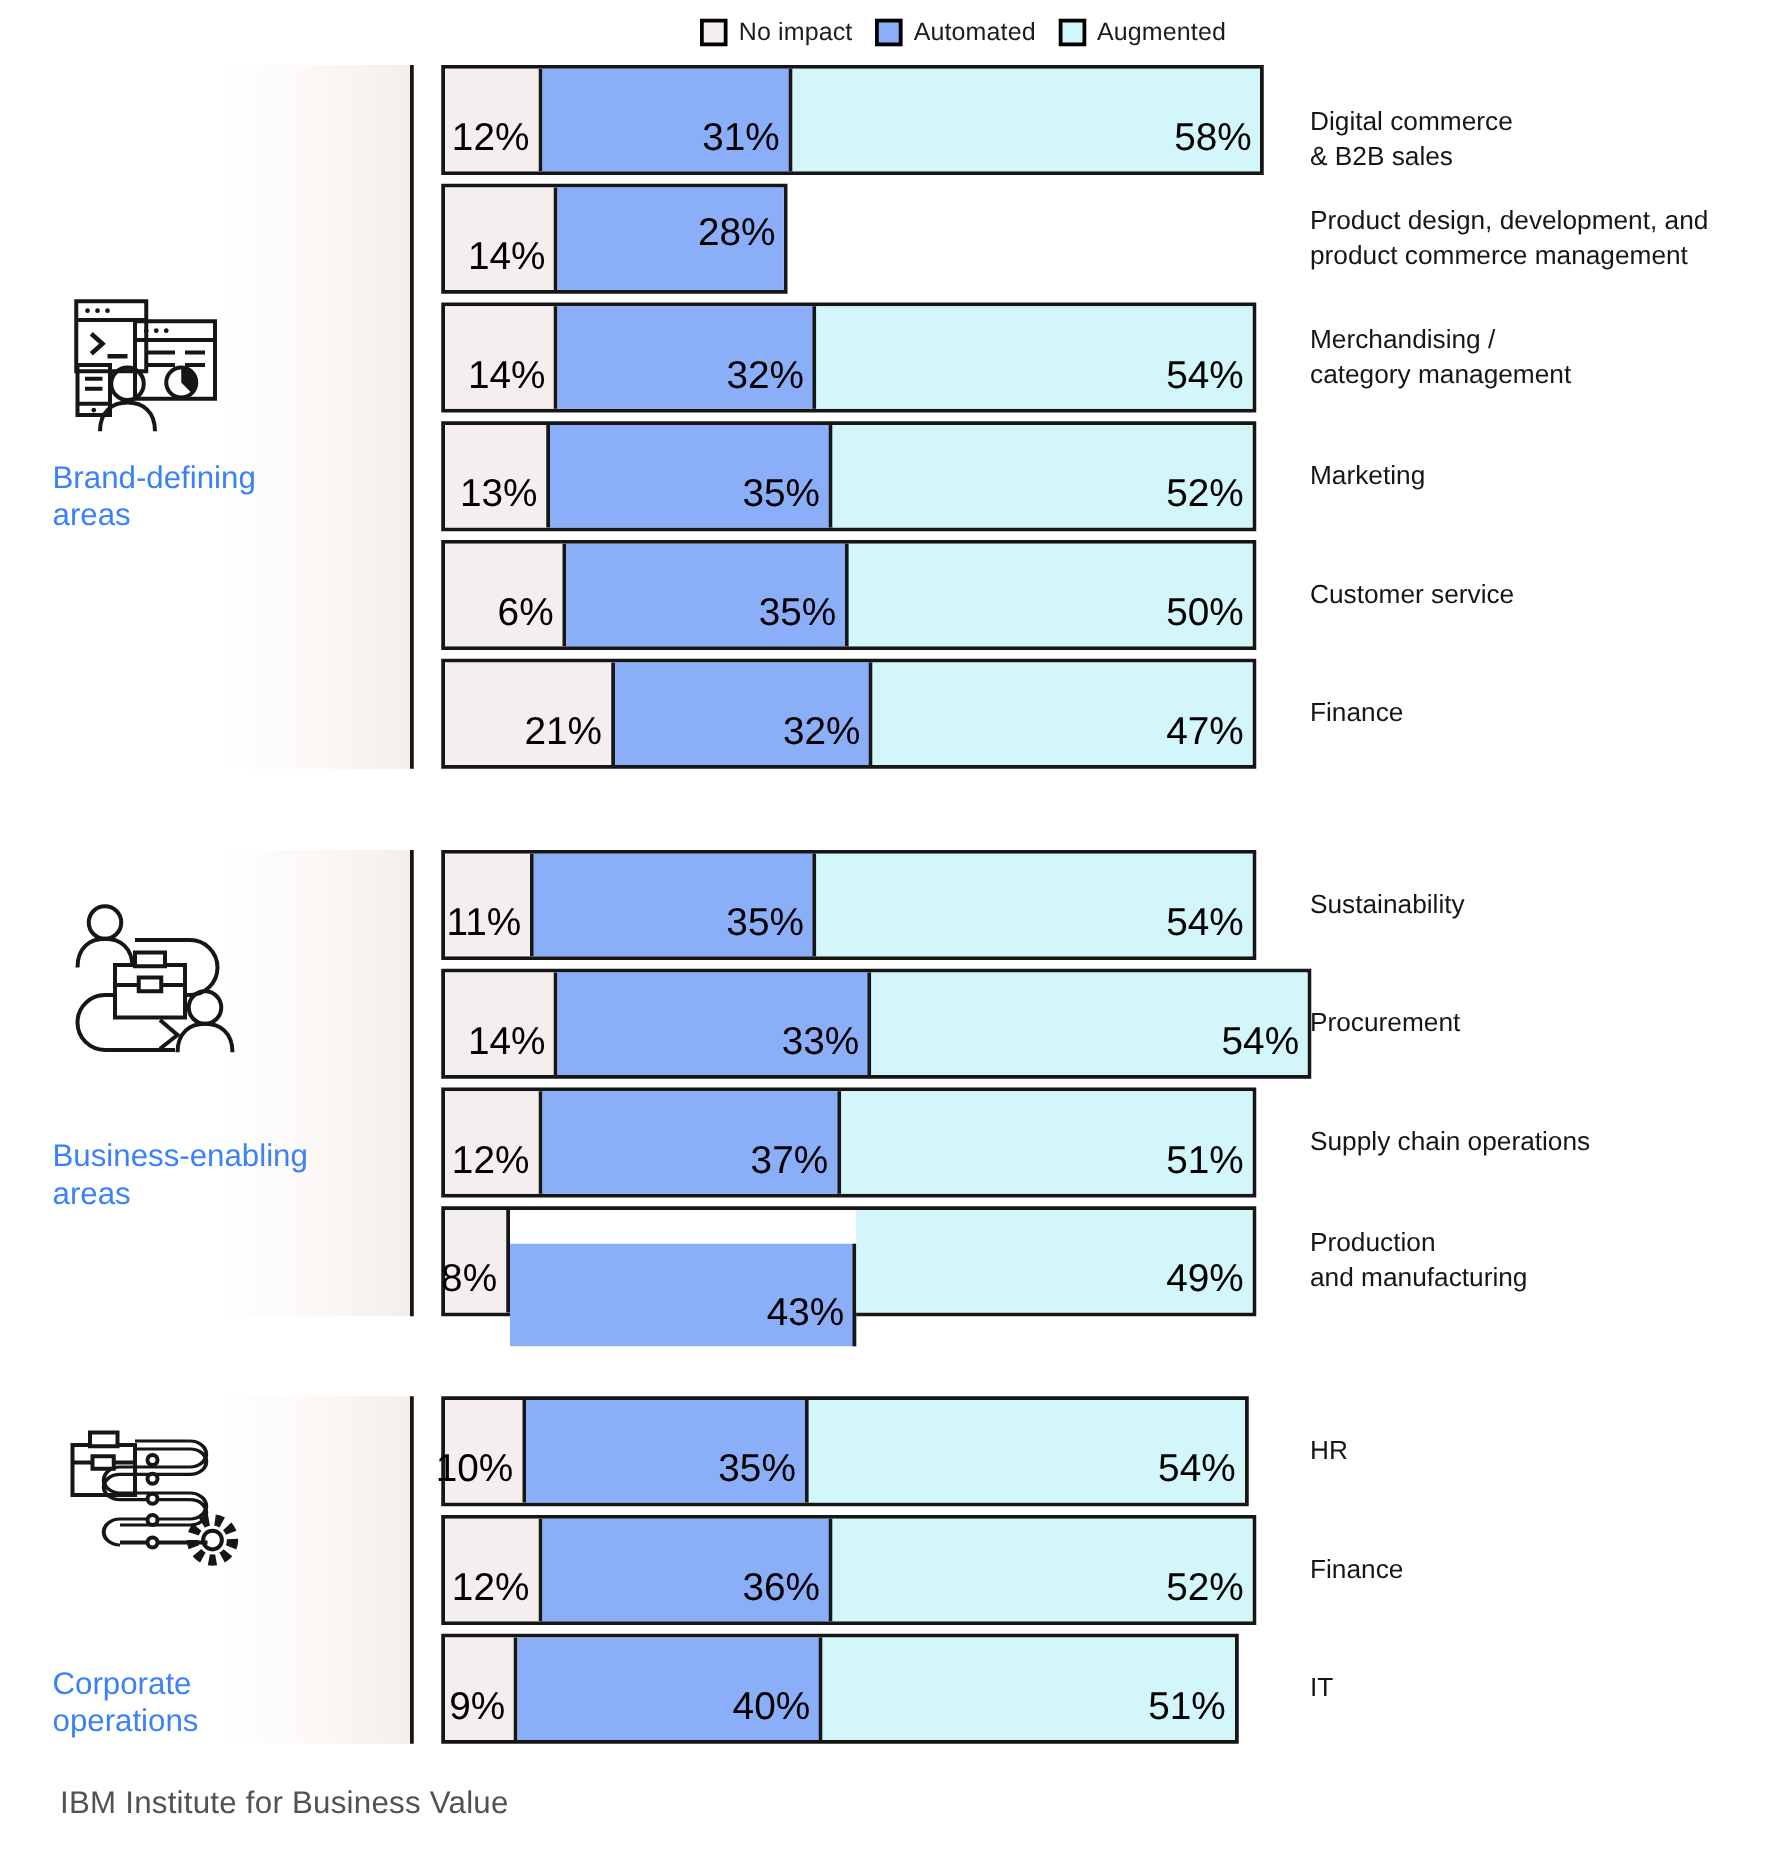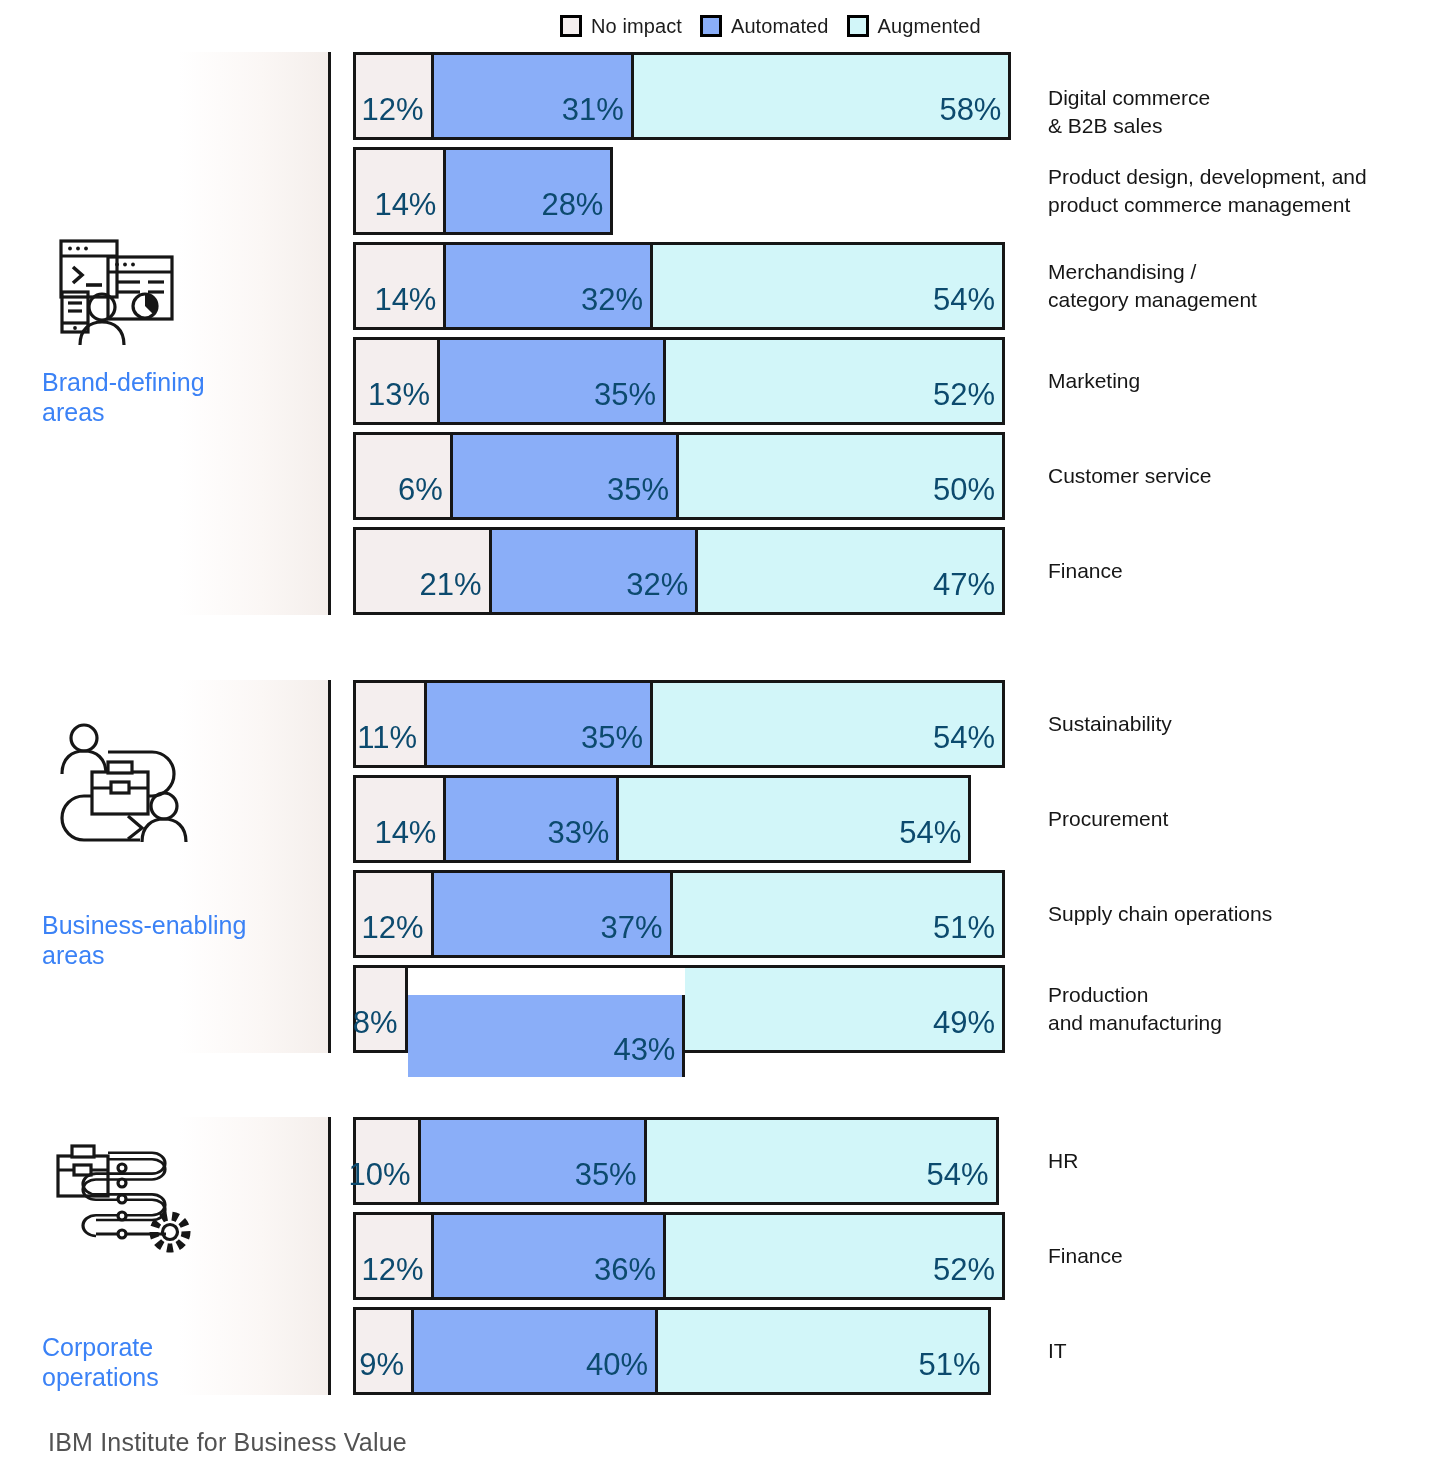--- a/index.html
+++ b/index.html
@@ -92,21 +92,21 @@
     position: relative;
     height: 100%;
     border-right: 3px solid #161616;
     display: flex;
     align-items: flex-end;
     justify-content: flex-end;
   }
   .seg:last-child { border-right: none; }
   .seg-label {
     font-size: 31px;
-    color: #0c4a6e;
+    color: #000000;
     line-height: 1;
     padding: 0 7px 12px 7px;
     white-space: nowrap;
   }
 
   .row-label {
     position: absolute;
     left: 1048px;
     font-size: 21px;
     line-height: 1.33;
@@ -192,21 +192,21 @@
           </div>
         </div>
       </div>
       <div class="row-label" style="top: 32px;">Digital commerce
 &amp; B2B sales</div>
       <div class="bar-row" style="top: 95px; left: 353px;">
         <div class="bar">
           <div class="seg" style="width: 90.44px; background: rgb(244, 238, 238);">
             <span class="seg-label">14%</span>
           </div>
-          <div class="seg" style="width: 164px; background: rgb(138, 174, 248);">
+          <div class="seg" style="width: 181px; background: rgb(138, 174, 248); align-items: center;">
             <span class="seg-label">28%</span>
           </div>
         </div>
       </div>
       <div class="row-label" style="top: 111px;">Product design, development, and
 product commerce management</div>
       <div class="bar-row" style="top: 190px; left: 353px;">
         <div class="bar">
           <div class="seg" style="width: 90.44px; background: rgb(244, 238, 238);">
             <span class="seg-label">14%</span>
@@ -296,21 +296,21 @@
             <span class="seg-label">54%</span>
           </div>
         </div>
       </div>
       <div class="row-label" style="top: 30px;">Sustainability</div>
       <div class="bar-row" style="top: 95px; left: 353px;">
         <div class="bar">
           <div class="seg" style="width: 90.44px; background: rgb(244, 238, 238);">
             <span class="seg-label">14%</span>
           </div>
-          <div class="seg" style="width: 173px; background: rgb(138, 174, 248);">
+          <div class="seg" style="width: 251px; background: rgb(138, 174, 248);">
             <span class="seg-label">33%</span>
           </div>
           <div class="seg" style="width: 348.84px; background: rgb(210, 246, 249);">
             <span class="seg-label">54%</span>
           </div>
         </div>
       </div>
       <div class="row-label" style="top: 125px;">Procurement</div>
       <div class="bar-row" style="top: 190px; left: 353px;">
         <div class="bar">

